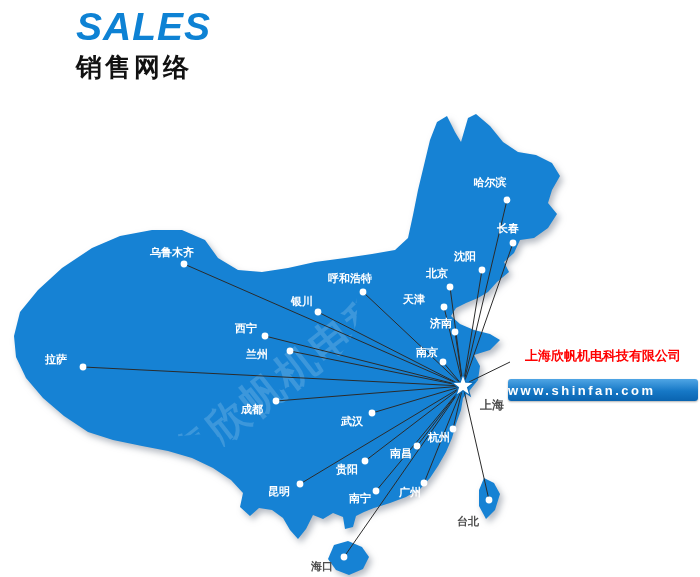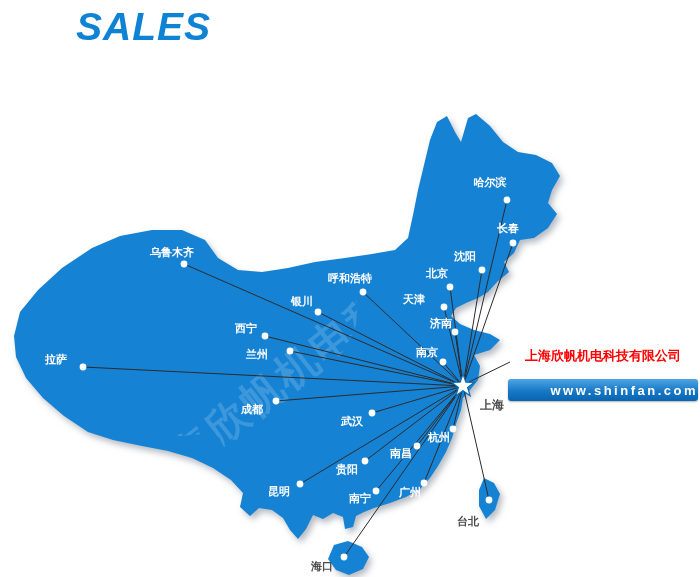--- a/index.html
+++ b/index.html
@@ -21,33 +21,34 @@
   #lines-layer line { stroke:#2b2b2b; stroke-width:1; }
   #dots-layer circle { fill:#ffffff; }
   .city-label { font-size:11px; font-weight:bold; }
   .hub-star { stroke:#0c6cb8; stroke-width:1.2; fill:#ffffff; }
   .hub-label { font-size:12px; font-weight:bold; }
 
   .company { position:absolute; left:506px; top:347px; width:194px; z-index:6;
     text-align:center; color:#ff0000; font-size:13px; font-weight:bold; }
   .banner { position:absolute; left:508px; top:379px; width:190px; height:22px; z-index:6;
     background:linear-gradient(180deg,#4fa5e4 0%,#1678c6 55%,#0a64b0 100%);
-    border-radius:3px; display:flex; align-items:center; justify-content:flex-end;
+    border-radius:3px; display:flex; align-items:center; justify-content:flex-start;
     color:#fff; font-size:13px; font-weight:bold; letter-spacing:2.5px; cursor:pointer;
     box-shadow:0 1px 2px rgba(0,0,0,.3); }
 </style>
 </head>
 <body>
 
 <div class="stage">
 
   <div class="header">
     <div class="title-en">
       <div>SALES</div>
     </div>
+    <div class="title-cn">销售网络</div>
   </div>
 
   <svg id="map-svg" width="700" height="577" viewBox="0 0 700 577">
     <defs>
       <clipPath id="mapclip">
         <path d="M14,336 L20,312 L38,290 L62,268 L92,248 L120,236 L152,230 L182,230 L205,240 L218,258 L238,270 L262,272 L288,268 L315,262 L345,258 L372,254 L395,250 L408,238 L413,215 L418,190 L424,165 L430,140 L437,122 L447,116 L455,132 L461,142 L468,118 L476,114 L490,126 L503,142 L518,152 L536,155 L552,163 L560,176 L552,190 L548,203 L557,214 L548,228 L534,238 L520,240 L514,253 L504,262 L509,272 L497,282 L488,292 L478,298 L466,303 L456,308 L451,316 L460,324 L474,330 L490,334 L500,340 L490,350 L474,355 L480,366 L478,380 L470,390 L463,398 L461,410 L456,424 L452,438 L446,452 L438,466 L430,478 L420,489 L406,497 L390,503 L374,508 L364,512 L356,516 L353,527 L345,529 L343,517 L333,513 L323,519 L313,515 L306,529 L298,539 L290,530 L283,518 L272,510 L259,508 L250,516 L240,507 L243,493 L231,480 L213,468 L192,458 L168,451 L142,446 L113,440 L88,432 L64,416 L43,398 L26,378 L16,357 Z"></path>
       </clipPath>
     </defs>
 
     <g class="landmass">

